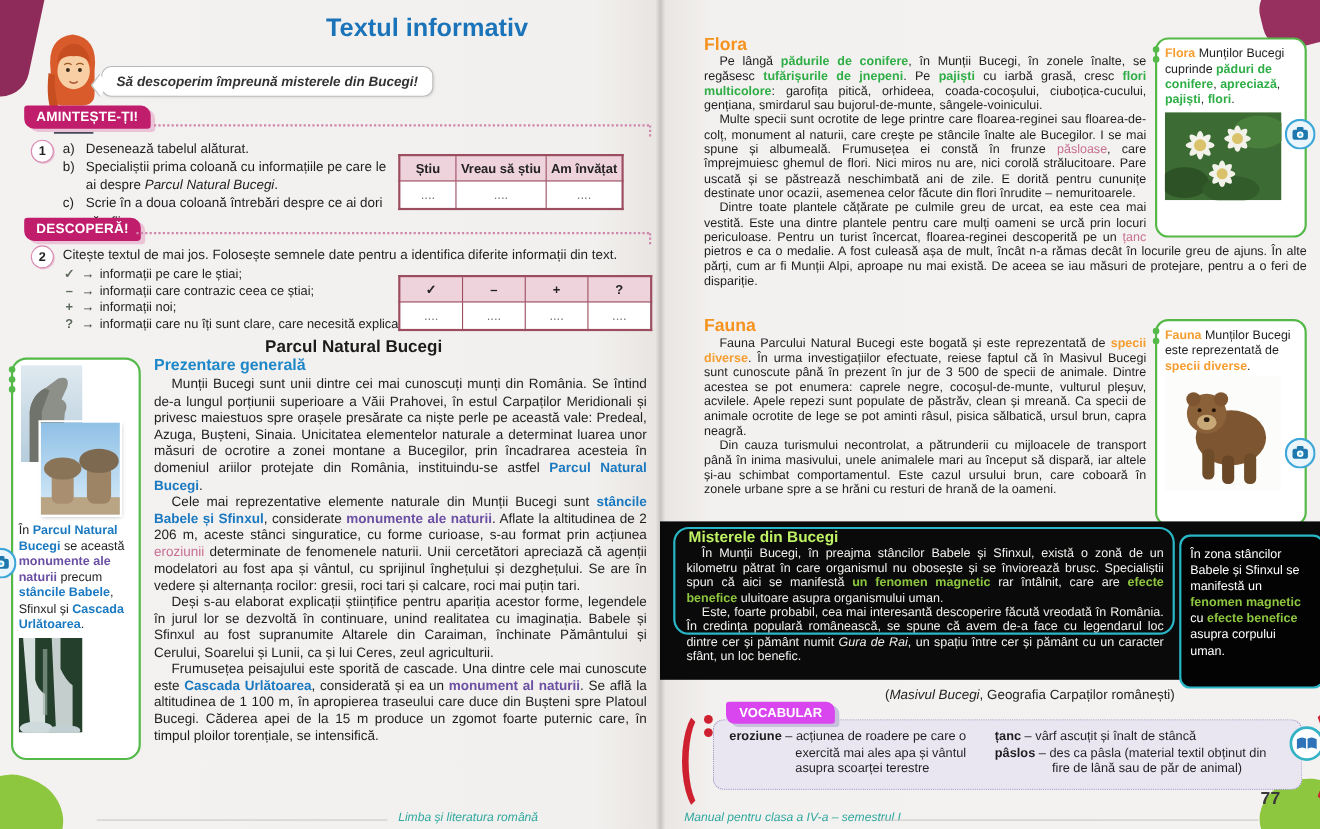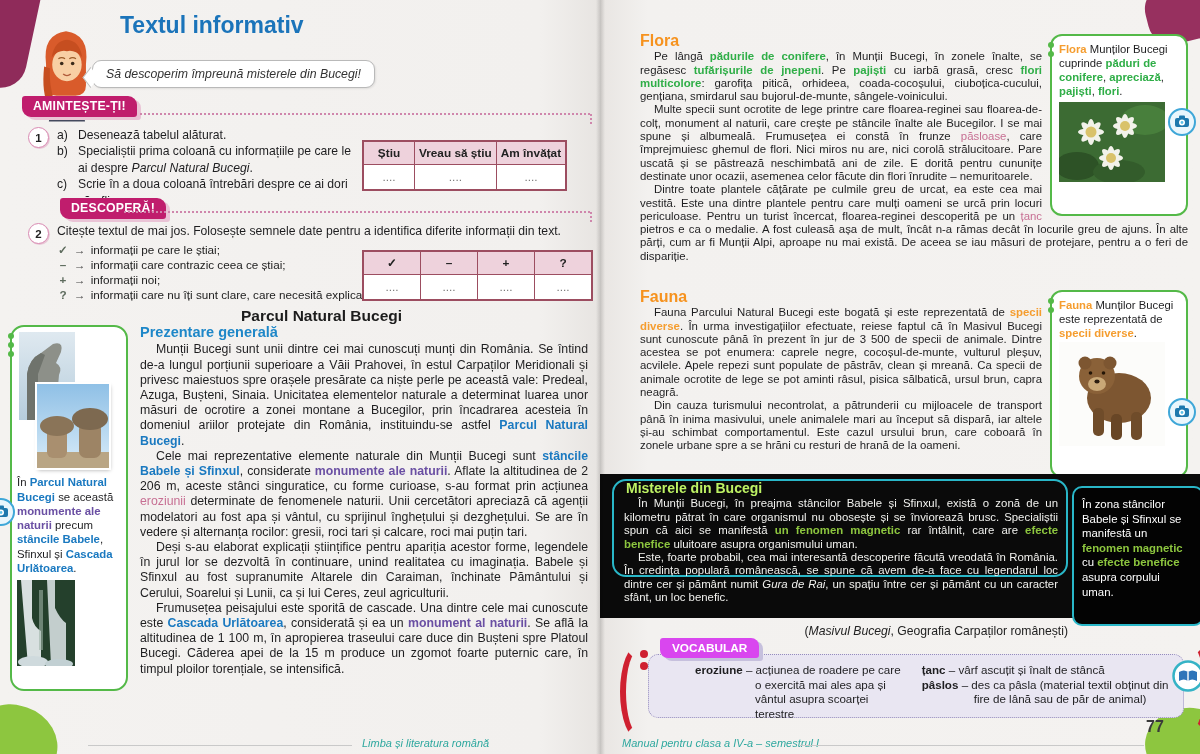--- a/index.html
+++ b/index.html
@@ -11,26 +11,26 @@
   .gutter{position:absolute;left:596px;top:0;width:9px;height:754px;
           background:linear-gradient(90deg,rgba(0,0,0,0),rgba(0,0,0,.14) 50%,rgba(0,0,0,0));}
 
   
   .corner-tl{position:absolute;left:-22px;top:-34px;width:56px;height:122px;background:#8f2b5a;
              border-radius:26px;transform:rotate(12deg);}
   .blob{position:absolute;width:84px;height:76px;background:#8dc63f;border-radius:46% 54% 52% 48%;}
   .blob-bl{left:-26px;top:706px;transform:rotate(18deg);}
 
   
-  .lesson-title{position:absolute;left:120px;top:12px;width:360px;text-align:left;
+  .lesson-title{position:absolute;left:120px;top:12px;width:360px;text-align:right;
                 font-size:23px;font-weight:bold;color:#1b74ba;}
   .avatar{position:absolute;left:28px;top:26px;}
   .bubble{position:absolute;left:92px;top:60px;padding:6px 13px;background:#fff;
           border:1.5px solid #b9b9b9;border-radius:9px;font-size:12.3px;font-style:italic;
-          font-weight:normal;color:#333;box-shadow:1px 1px 2px rgba(0,0,0,.08);}
+          font-weight:bold;color:#333;box-shadow:1px 1px 2px rgba(0,0,0,.08);}
   .bubble:before{content:"";position:absolute;left:-9px;top:10px;width:12px;height:12px;
           background:#fff;border-left:1.5px solid #b9b9b9;border-bottom:1.5px solid #b9b9b9;
           transform:rotate(45deg) skew(8deg,8deg);}
 
   .badge{position:absolute;background:#c01d6d;color:#fff;font-weight:bold;font-size:12.3px;
          padding:3px 11px 4px;border-radius:3px 9px 3px 9px;box-shadow:4px 3px 0 #eac4d6;letter-spacing:.2px;}
   .dot-h{position:absolute;border-top:2px dotted #cf86ac;}
   .dot-h:after{content:"";position:absolute;right:-2px;top:-1px;height:10px;border-right:2px dotted #cf86ac;}
 
   .numc{flex:0 0 auto;display:inline-flex;width:19px;height:19px;border:1.6px solid #d98ab2;
@@ -80,21 +80,21 @@
   .mystery-side{position:absolute;left:472px;top:12px;width:112px;height:118px;background:#030303;
                 border:2.5px solid #29b7c8;border-radius:10px;color:#fff;
                 font-size:11.4px;line-height:14.6px;padding:9px 8px;}
   .attribution{position:absolute;left:640px;top:624px;width:428px;text-align:right;font-size:12.2px;color:#222;}
 
   .vbadge{position:absolute;left:660px;top:638px;background:#d946ef;color:#fff;font-weight:bold;
           font-size:11.8px;padding:3px 12px;border-radius:3px 8px 3px 8px;box-shadow:4px 3px 0 #c6c0dd;z-index:3;}
   .vocab-box{position:absolute;left:648px;top:654px;width:536px;height:64px;background:#e9e6f2;
              border:1.5px dotted #958cbd;border-radius:10px;padding:8px 14px 6px;display:flex;gap:16px;
              font-size:11.6px;line-height:14.6px;box-sizing:border-box;}
-  .vcol1{width:46%;margin-left:32px;}
+  .vcol1{width:46%;}
   .vcol2{width:54%;}
   .ventry{margin:0;padding-left:60px;text-indent:-60px;}
   .vterm{font-weight:bold;}
   .brace{position:absolute;width:26px;height:84px;border:6px solid transparent;border-radius:50%;}
   .brace-l{left:620px;top:644px;border-left:6px solid #cf2030;}
   .brace-r{left:1172px;top:640px;border-right:6px solid #cf2030;}
   .rdot{position:absolute;width:8px;height:8px;background:#cf2030;border-radius:50%;}
 
   .footer-rule{position:absolute;border-top:1px solid #c9c9c9;}
   .footer-label{position:absolute;font-size:11px;font-style:italic;color:#2fa89f;}
@@ -169,21 +169,21 @@
         <th>Am învățat</th>
       </tr>
       <tr>
         <td>....</td>
         <td>....</td>
         <td>....</td>
       </tr>
     </tbody>
       </table>
 
-    <div class="badge" style="left:22px;top:198px;margin-left:38px;">DESCOPERĂ!</div>
+    <div class="badge" style="left:22px;top:198px;">DESCOPERĂ!</div>
     <div class="dot-h" style="left:124px;top:211px;width:466px;"></div>
 
     <div class="task" style="left:28px;top:223px;width:566px;">
       <span class="numc">2</span>
       <div>
         <div class="intro-line">Citește textul de mai jos. Folosește semnele date pentru a identifica diferite informații din text.</div>
         <div style="margin-top:3px;">
           <div class="leg">
             <span class="sym">✓</span>
             <span class="arr">→</span>

